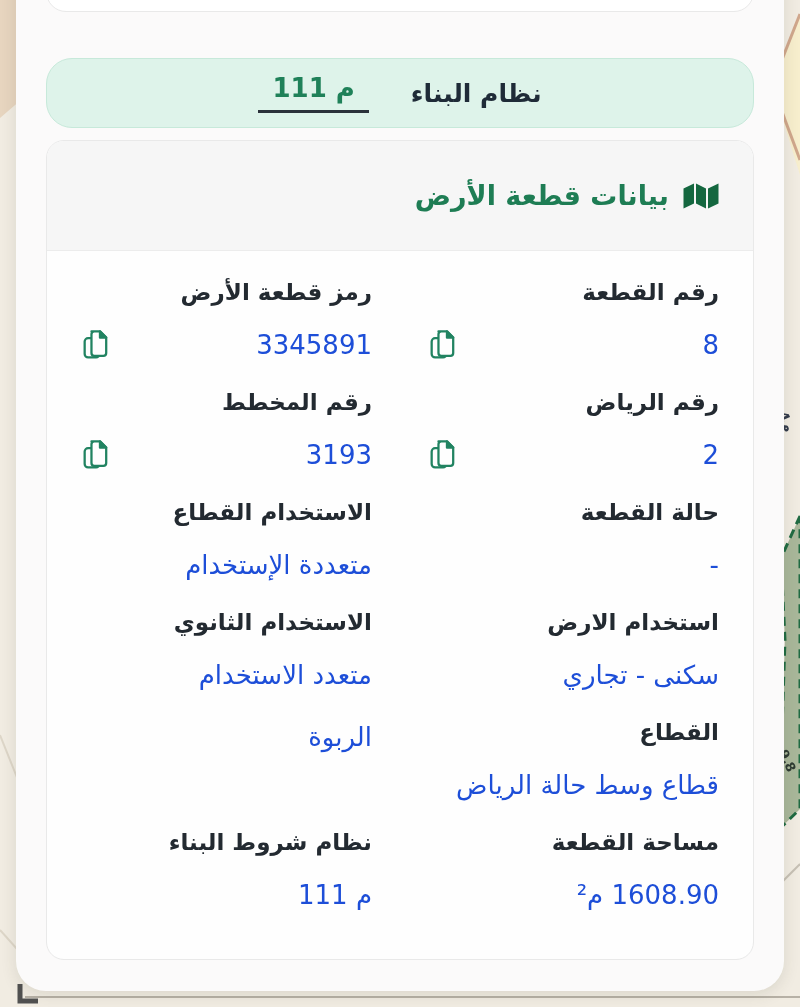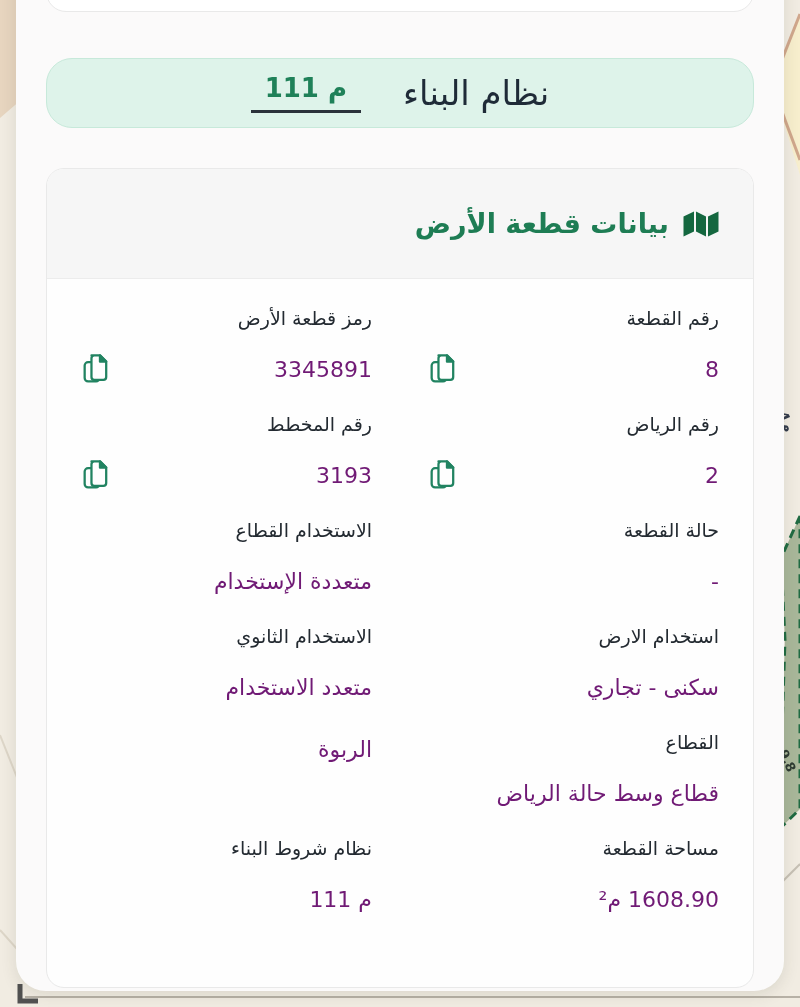--- a/index.html
+++ b/index.html
@@ -48,29 +48,29 @@
     margin-top:46px;
     height:70px;
     background:#def3ea;
     border:1px solid #c7e9da;
     border-radius:26px;
     display:flex;
     align-items:center;
     justify-content:center;
     gap:42px;
   }
-  .banner-title { font-size:34px; font-weight:400; color:#1f2b38; }
+  .banner-title { font-size:25px; font-weight:700; color:#1f2b38; }
   .banner-value {
     font-size:26px; font-weight:700; color:#1f8159;
     padding:0 14px 7px;
     border-bottom:3px solid #2b323b;
   }
 
   .main-card {
-    margin-top:40px;
+    margin-top:12px;
     height:820px;
     background:#fefefe;
     border:1px solid #e9e9e9;
     border-radius:18px;
     overflow:hidden;
   }
   .card-header {
     height:110px;
     background:#f6f6f6;
     border-bottom:1px solid #ececec;
@@ -82,35 +82,35 @@
   .card-title { font-size:27px; font-weight:700; color:#1e7d54; }
 
   .card-body { padding:28px 34px 0; }
   .data-row {
     display:grid;
     grid-template-columns:1fr 1fr;
     column-gap:56px;
     margin-bottom:26px;
   }
   .cell-label {
-    font-size:19px;
-    font-weight:400;
+    font-size:23px;
+    font-weight:700;
     color:#232a31;
     margin-bottom:22px;
     white-space:nowrap;
   }
   .value-row {
     display:flex;
     justify-content:space-between;
     align-items:center;
     min-height:36px;
   }
   .cell-value {
-    font-size:22px;
-    color:#701a75;
+    font-size:26px;
+    color:#1d4ed8;
     white-space:nowrap;
   }
   .copy-btn {
     background:none; border:none; cursor:pointer;
     width:30px; height:34px; padding:0;
     flex:0 0 auto;
   }
 </style>
 </head>
 <body>

